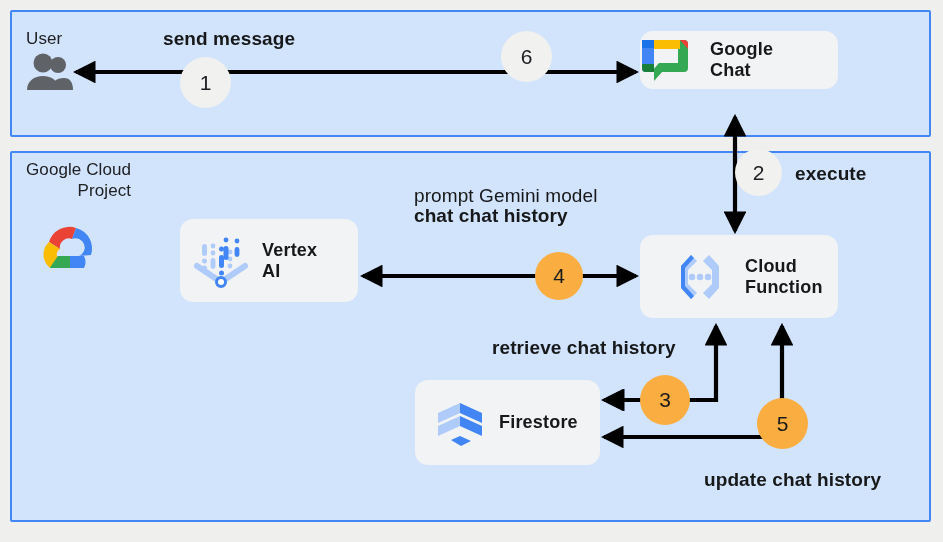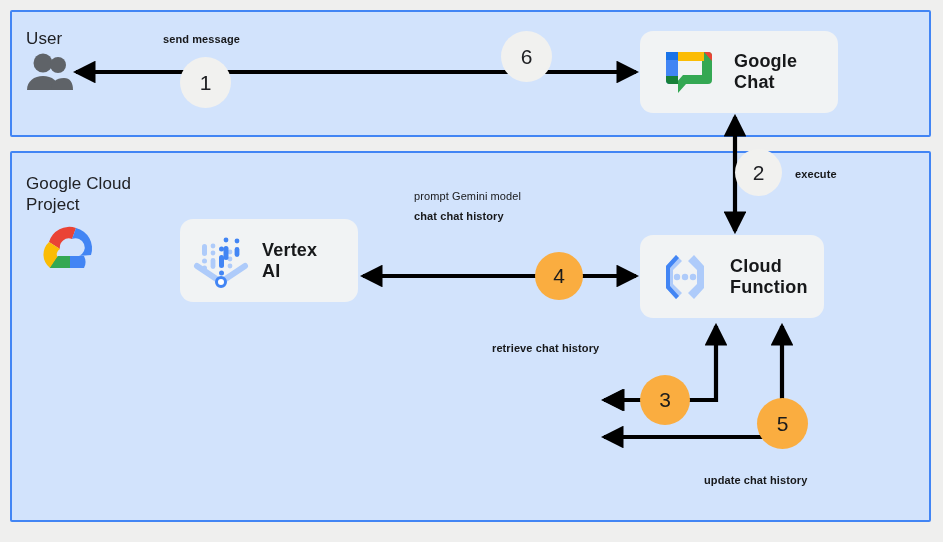--- a/index.html
+++ b/index.html
@@ -26,48 +26,48 @@
   .panel-title{
     position:absolute;
     font-size:17px;
     color:#202124;
     font-weight:400;
     line-height:21px;
     white-space:pre-line;
     letter-spacing:.1px;
   }
   #title-user{left:26px;top:28px;}
-  #title-gcp{left:26px;top:173px;}
+  #title-gcp{left:26px;top:159px;text-align:right;}
 
   
   .card{
     position:absolute;
     background:#f1f3f4;
     border-radius:13px;
     box-sizing:border-box;
     display:flex;align-items:center;
   }
   .card .logo{flex:0 0 auto;display:flex;align-items:center;justify-content:center;}
   .card .cap{
     font-size:18px;font-weight:bold;color:#17181a;
     line-height:21px;white-space:pre-line;letter-spacing:.2px;
   }
-  #card-chat{left:640px;top:31px;width:198px;height:82px;padding-left:24px;}
+  #card-chat{left:640px;top:31px;width:198px;height:58px;padding-left:0;}
   #card-chat .cap{margin-left:14px;}
   #card-vertex{left:180px;top:219px;width:178px;height:83px;padding-left:12px;}
   #card-vertex .cap{margin-left:12px;}
-  #card-func{left:640px;top:235px;width:184px;height:83px;padding-left:16px;}
+  #card-func{left:640px;top:235px;width:198px;height:83px;padding-left:31px;}
   #card-func .cap{margin-left:16px;}
   #card-fire{left:415px;top:380px;width:185px;height:85px;padding-left:18px;}
   #card-fire .cap{margin-left:12px;}
 
   
   .lbl{
     position:absolute;
-    font-size:11px;
+    font-size:19px;
     font-weight:bold;
     color:#17181a;
     line-height:20px;
     white-space:pre-line;
     letter-spacing:.1px;
   }
   .lbl.reg{font-weight:500;}
   #lbl-send{left:163px;top:29px;}
   #lbl-answer{left:348px;top:92px;}
   #lbl-exec{left:795px;top:164px;}
@@ -198,20 +198,32 @@
         <path d="M38 7 L48 18 L48 40 L38 51 L32 45 L41 36 L41 22 L32 13 Z" fill="#aecbfa"></path>
         <circle cx="21" cy="29" r="3.2" fill="#aecbfa"></circle>
         <circle cx="29" cy="29" r="3.2" fill="#aecbfa"></circle>
         <circle cx="37" cy="29" r="3.2" fill="#aecbfa"></circle>
       </svg>
     </span>
     <span class="cap">Cloud
 Function</span>
   </div>
 
+  <div class="card" id="card-fire">
+    <span class="logo">
+      <svg width="54" height="54" viewBox="0 0 54 54">
+        <path d="M5 17 L27 7 L27 17 L5 27 Z" fill="#aecbfa"></path>
+        <path d="M27 7 L49 17 L49 27 L27 17 Z" fill="#4285f4"></path>
+        <path d="M5 30 L27 20 L27 30 L5 40 Z" fill="#aecbfa"></path>
+        <path d="M27 20 L49 30 L49 40 L27 30 Z" fill="#4285f4"></path>
+        <path d="M18 44 L27 40 L38 45 L28 50 Z" fill="#4285f4"></path>
+      </svg>
+    </span>
+    <span class="cap">Firestore</span>
+  </div>
 
   <svg id="arrows">
     <defs>
       <marker id="ah" viewBox="0 0 10 10" refX="8.6" refY="5" markerWidth="5.4" markerHeight="5.4" orient="auto-start-reverse">
         <path d="M0 0 L10 5 L0 10 z" fill="#000"></path>
       </marker>
     </defs>
     <g stroke="#000" stroke-width="4.2" fill="none" marker-end="url(#ah)" marker-start="url(#ah)">
 
       <line x1="76" y1="72" x2="636" y2="72"></line>

